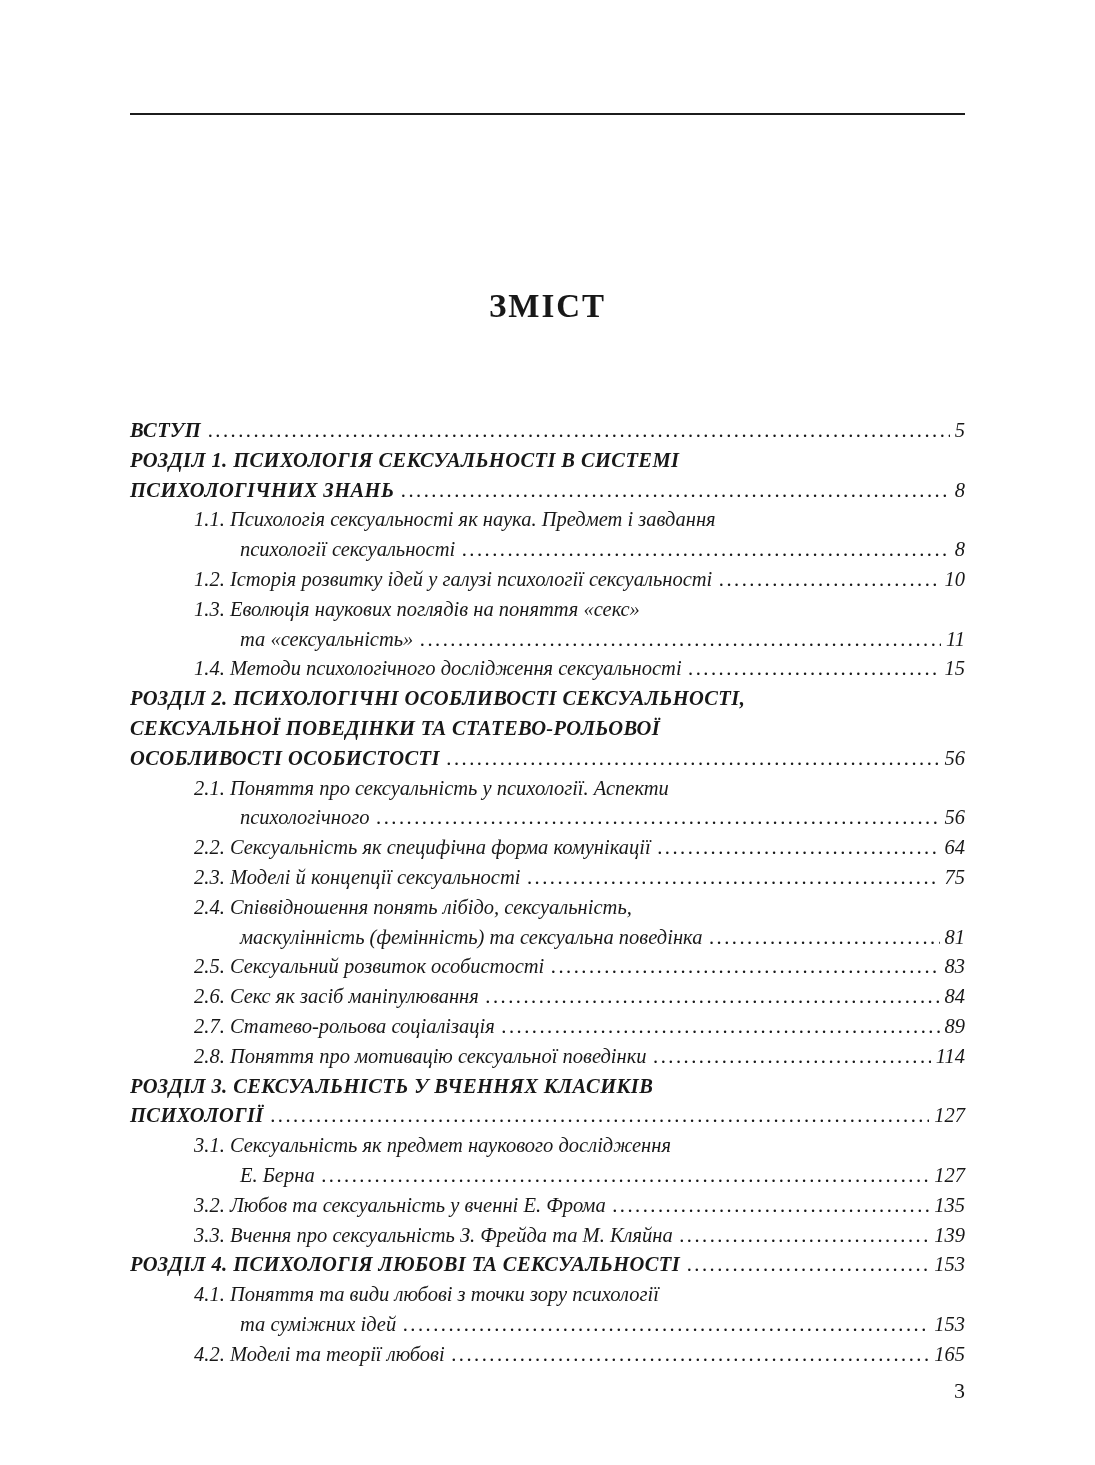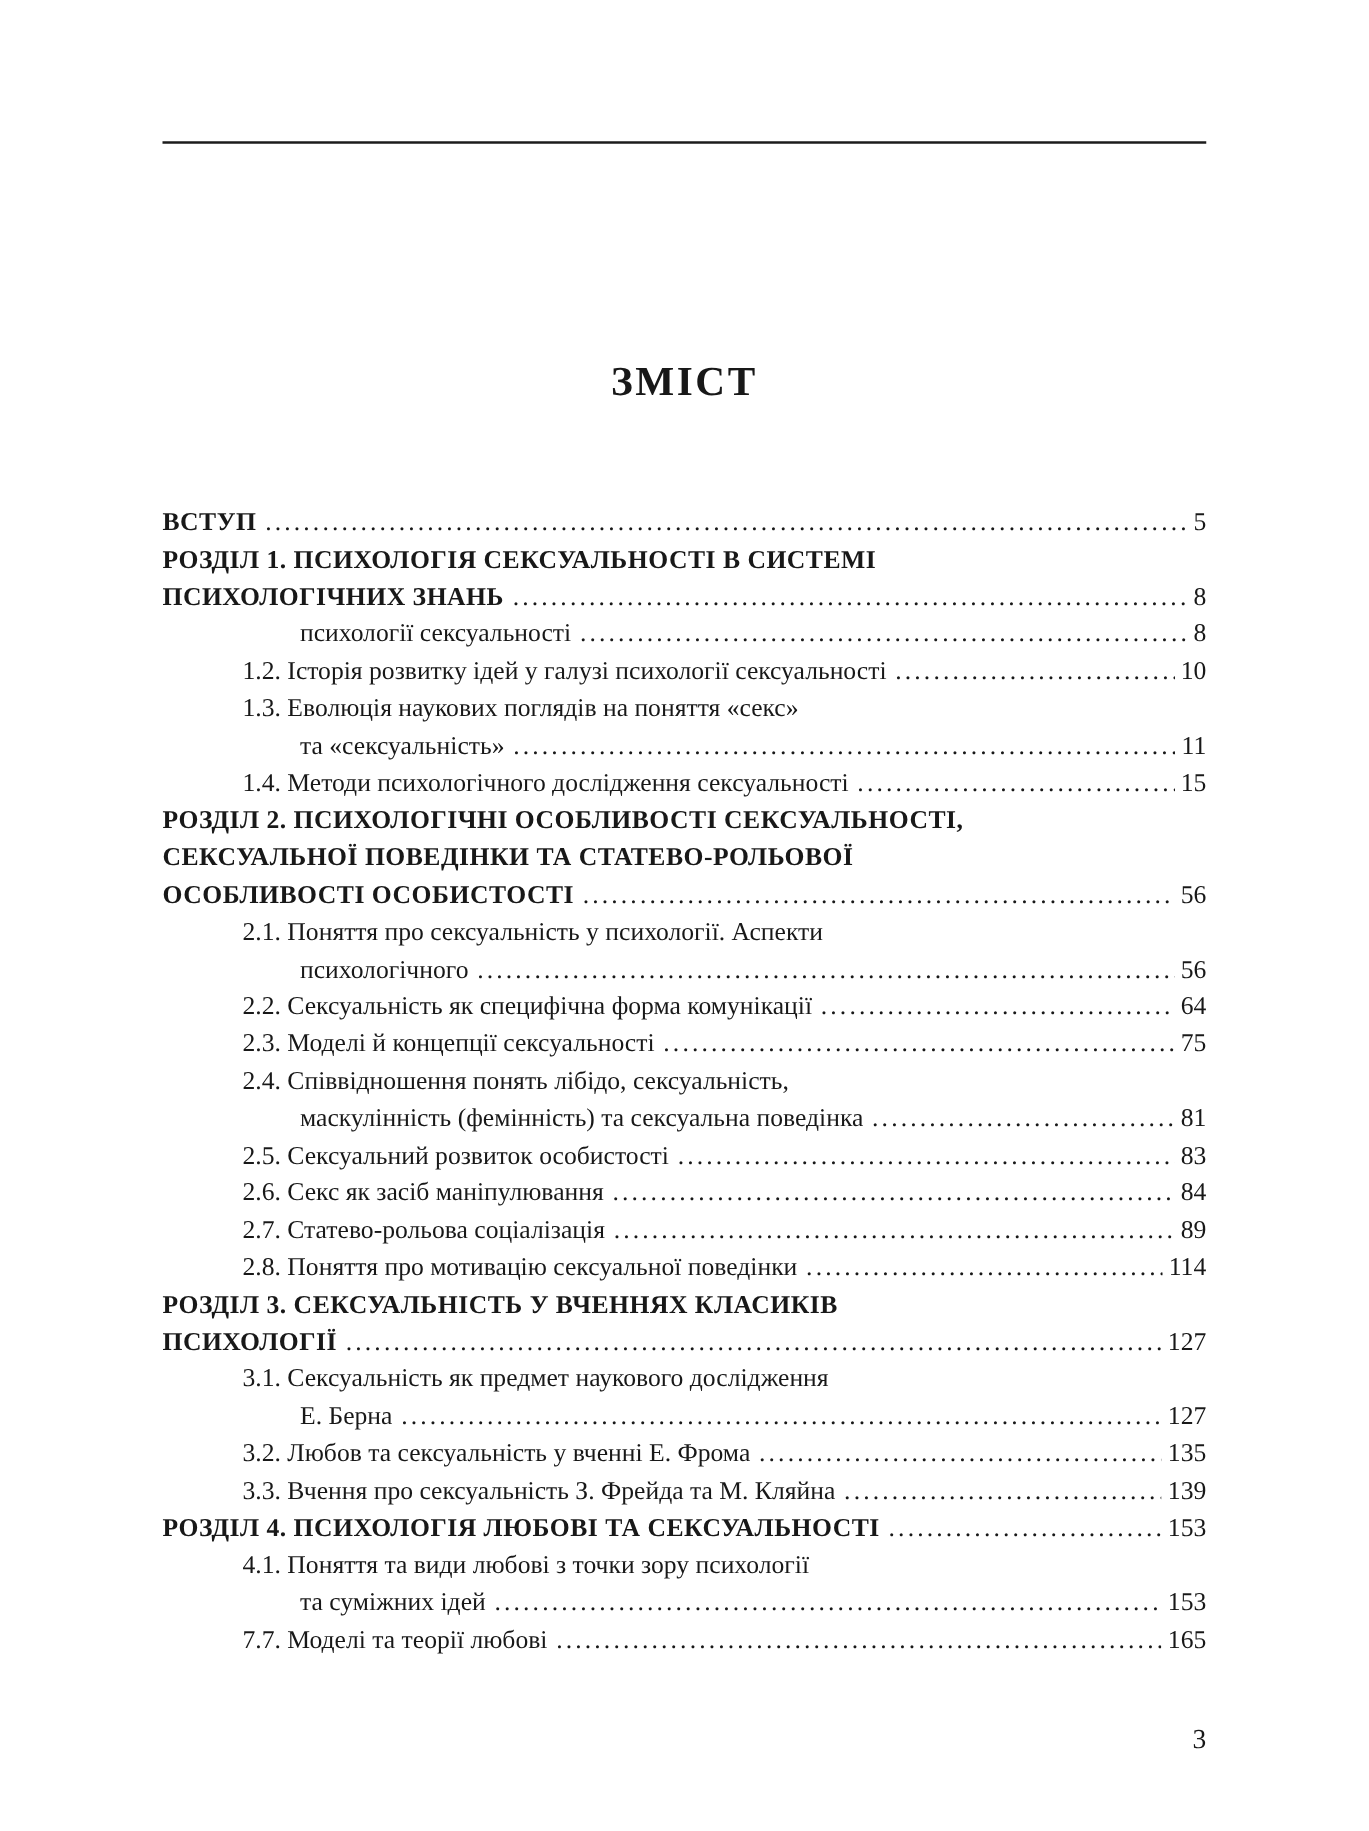--- a/index.html
+++ b/index.html
@@ -30,22 +30,23 @@
     top: 288px;
     text-align: center;
     font-size: 33px;
     font-weight: bold;
     letter-spacing: 2px;
   }
   .toc {
     position: absolute;
     left: 130px;
     right: 130px;
-    top: 404px;
+    top: 416px;
     font-size: 20.5px;
+    font-style: italic;
   }
   .line {
     display: flex;
     align-items: baseline;
     line-height: 29.8px;
     white-space: nowrap;
   }
   .line.chapter .line-text {
     font-weight: bold;
     letter-spacing: 0.4px;
@@ -95,20 +96,23 @@
         <span class="page-num">5</span>
       </div>
       <div class="line chapter">
         <span class="line-text">РОЗДІЛ 1. ПСИХОЛОГІЯ СЕКСУАЛЬНОСТІ В СИСТЕМІ</span>
       </div>
       <div class="line chapter cont">
         <span class="line-text">ПСИХОЛОГІЧНИХ ЗНАНЬ</span>
         <span class="leader"></span>
         <span class="page-num">8</span>
       </div>
+      <div class="line section">
+        <span class="line-text">1.1. Психологія сексуальності як наука. Предмет і завдання</span>
+      </div>
       <div class="line section cont">
         <span class="line-text">психології сексуальності</span>
         <span class="leader"></span>
         <span class="page-num">8</span>
       </div>
       <div class="line section">
         <span class="line-text">1.2. Історія розвитку ідей у галузі психології сексуальності</span>
         <span class="leader"></span>
         <span class="page-num">10</span>
       </div>
@@ -215,19 +219,19 @@
       </div>
       <div class="line section">
         <span class="line-text">4.1. Поняття та види любові з точки зору психології</span>
       </div>
       <div class="line section cont">
         <span class="line-text">та суміжних ідей</span>
         <span class="leader"></span>
         <span class="page-num">153</span>
       </div>
       <div class="line section">
-        <span class="line-text">7.7. Моделі та теорії любові</span>
+        <span class="line-text">4.2. Моделі та теорії любові</span>
         <span class="leader"></span>
         <span class="page-num">165</span>
       </div>
     </div>
   <div class="folio">3</div>
 </div>
 
 </body></html>

